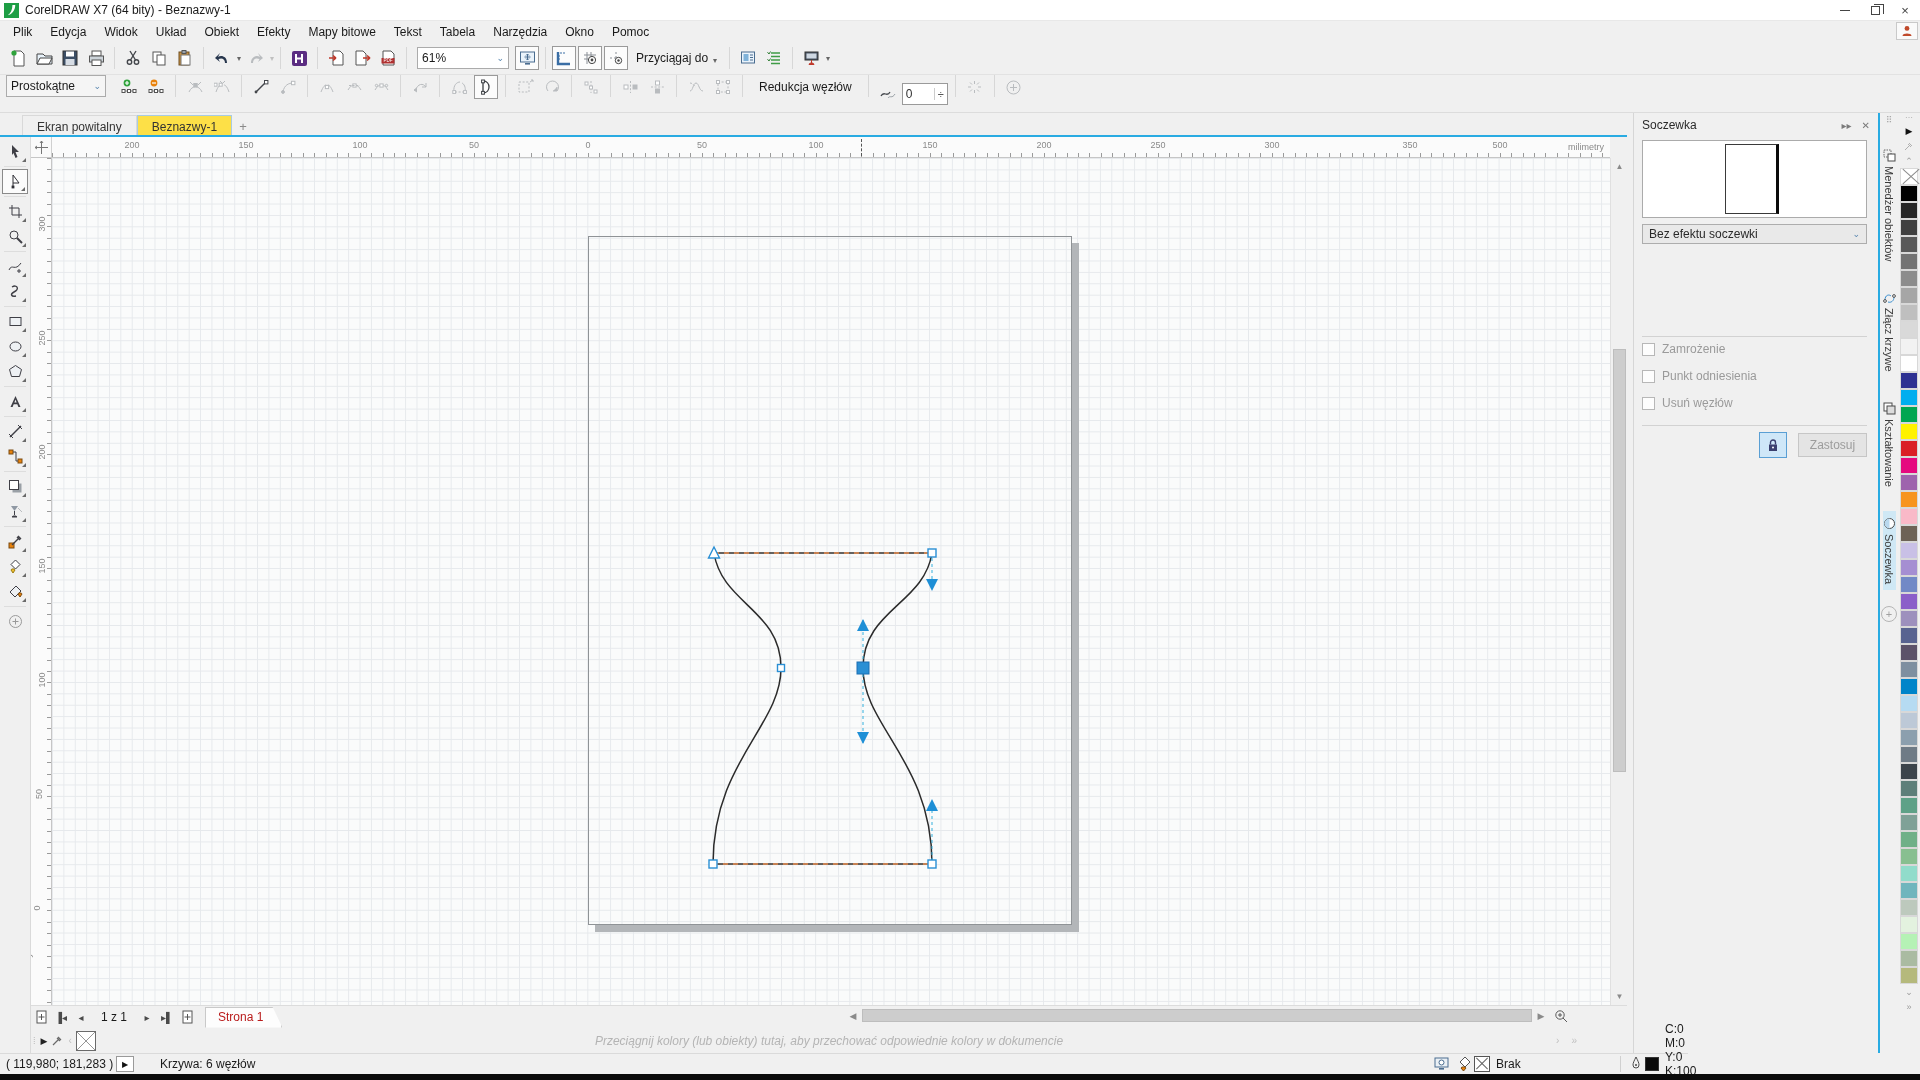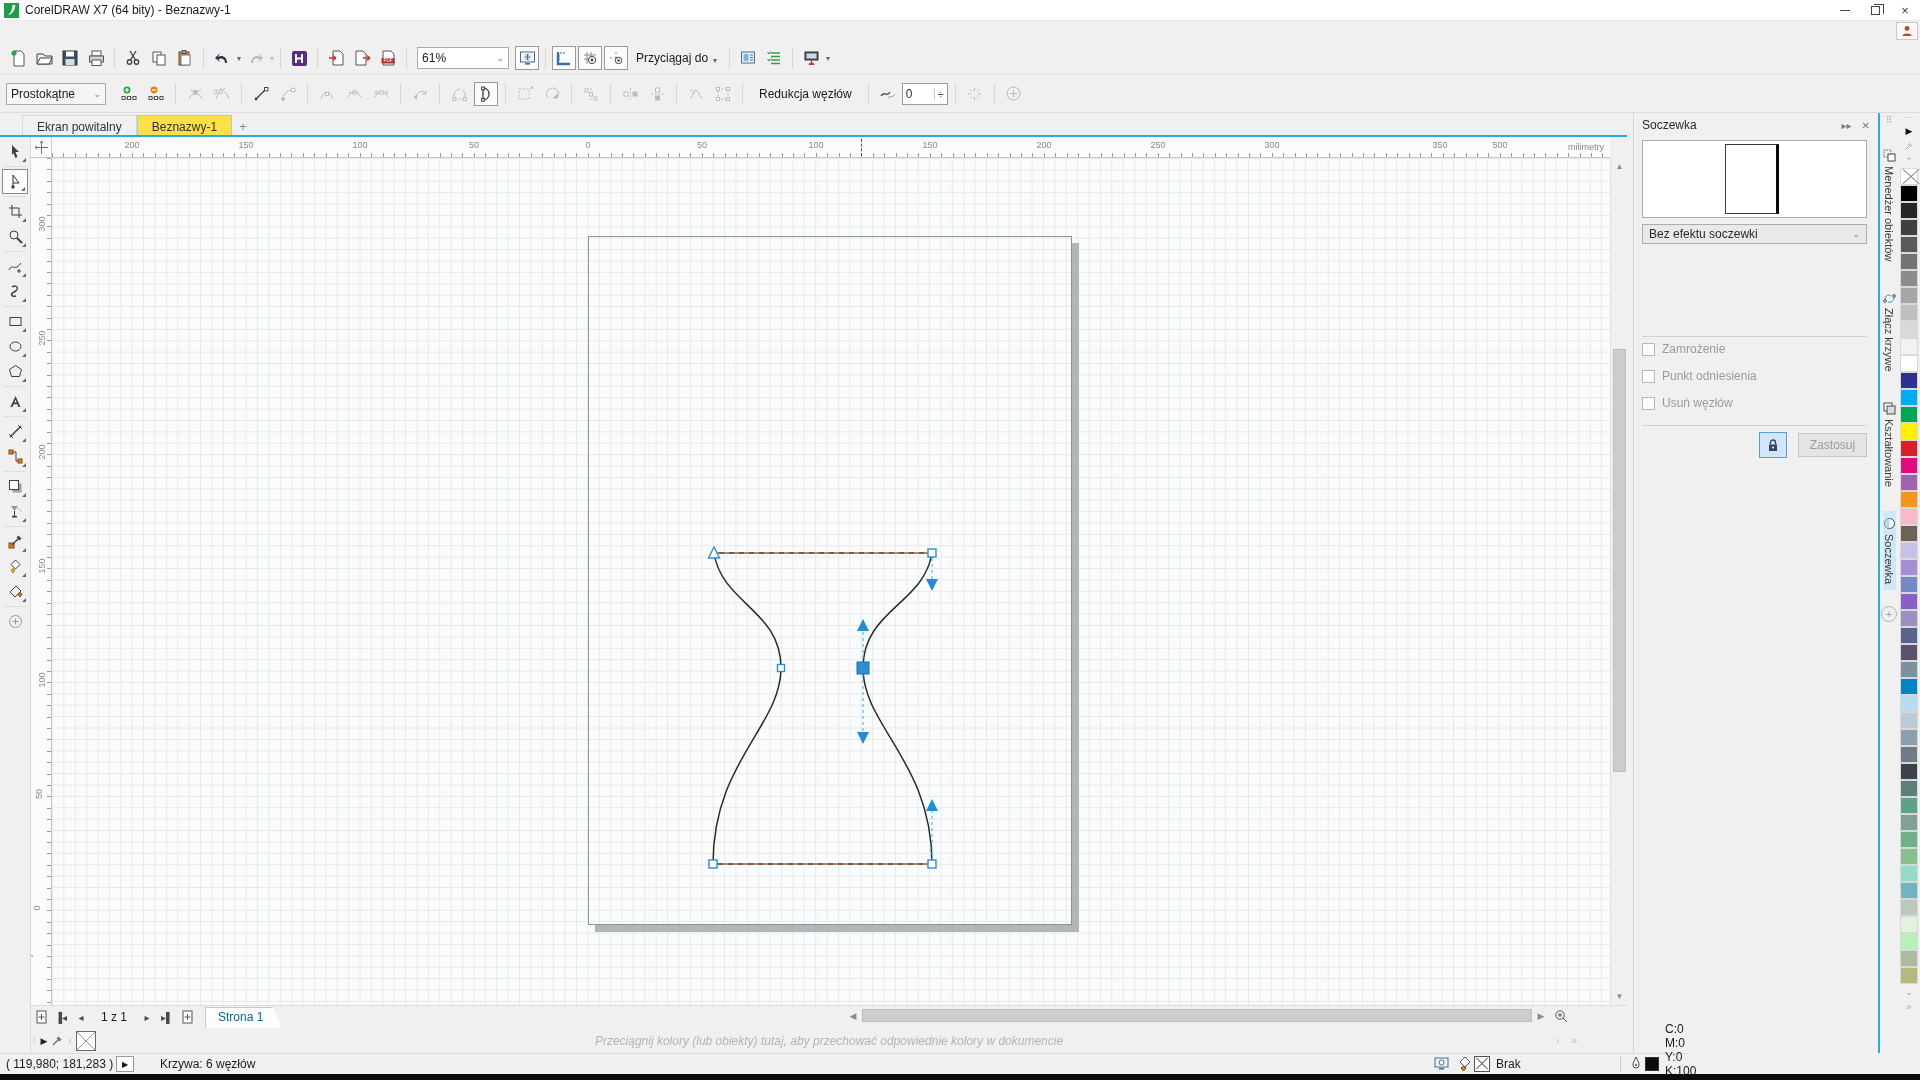--- a/index.html
+++ b/index.html
@@ -13,21 +13,21 @@
   .winbtn{width:30px;height:100%;display:flex;align-items:center;justify-content:center;color:#444;font-size:13px;cursor:default;}
   .winbtn .bar{width:10px;height:1px;background:#444;}
   .winbtn .rest{width:9px;height:9px;border:1px solid #444;position:relative;background:#fff;}
   .winbtn .rest:before{content:"";position:absolute;left:2px;top:-3px;width:9px;height:9px;border:1px solid #444;border-bottom:none;border-left:none;}
   
   #menubar{position:absolute;left:0;top:21px;width:1920px;height:21px;background:#f0f0f0;display:flex;align-items:center;padding-left:4px;}
   .menu-item{padding:2px 9px;color:#1a1a1a;}
   #account-btn{position:absolute;right:2px;top:1px;width:22px;height:18px;border:1px solid #c9c9c9;background:#fafafa;display:flex;align-items:center;justify-content:center;}
   
   #toolbar{position:absolute;left:0;top:42px;width:1920px;height:33px;background:#f0f0f0;border-bottom:1px solid #e2e2e2;display:flex;align-items:center;padding-left:6px;gap:2px;}
-  #propbar{position:absolute;left:0;top:75px;width:1920px;height:38px;background:#f0f0f0;border-bottom:1px solid #dcdcdc;display:flex;align-items:center;padding-left:6px;gap:3px;}
+  #propbar{position:absolute;left:0;top:75px;width:1920px;height:38px;background:#f0f0f0;border-bottom:1px solid #dcdcdc;display:flex;padding-left:6px;gap:3px;}
   .tb-btn{width:24px;height:24px;display:flex;align-items:center;justify-content:center;color:#3f3f46;border:1px solid transparent;}
   .tb-btn.boxed{border:1px solid #9a9a9a;background:#fcfcfc;}
   .tb-btn.dim{color:#b9bcbf;}
   .tb-sep{width:1px;height:22px;background:#d7d7d7;margin:0 4px;}
   .caret{font-size:8px;color:#666;margin-left:1px;}
   .caret.dim{color:#c0c0c0;}
   .combo{height:22px;background:#fff;border:1px solid #ababab;display:flex;align-items:center;justify-content:space-between;padding:0 4px;color:#1a1a1a;}
   .combo .chev{color:#5a87b0;font-size:9px;}
   #zoom-combo{width:92px;margin:0 4px;}
   #shape-combo{width:100px;margin-right:8px;background:#f5f5f5;}
@@ -66,21 +66,21 @@
     background-size:11.4px 11.4px;}
   #page{position:absolute;left:536px;top:78px;width:484px;height:689px;border:1px solid #8f9396;box-shadow:7px 7px 0 #b3b6b9;}
   #drawing{position:absolute;left:0;top:0;}
   
   #vscroll{position:absolute;left:1610px;top:158px;width:17px;height:847px;background:#f0f0f0;border-left:1px solid #e0e0e0;}
   #vscroll .arr{position:absolute;left:0;width:17px;height:17px;display:flex;align-items:center;justify-content:center;font-size:8px;color:#8a8a8a;}
   #vthumb{position:absolute;left:2px;top:191px;width:13px;height:423px;background:#cdcdcd;border:1px solid #bdbdbd;}
   #navrow{position:absolute;left:31px;top:1005px;width:1596px;height:23px;background:#f0f0f0;border-top:1px solid #dcdcdc;display:flex;align-items:center;}
   .nav-btn{width:20px;height:20px;display:flex;align-items:center;justify-content:center;color:#4a4a4a;font-size:10px;}
   #page-info{padding:0 10px;color:#1a1a1a;}
-  #page-tab{height:21px;background:#fdfdfd;border:1px solid #c9c9c9;border-bottom:none;padding:2px 18px 0 12px;margin-left:8px;clip-path:polygon(0 0,calc(100% - 10px) 0,100% 100%,0 100%);color:#0369a1;}
+  #page-tab{height:21px;background:#fdfdfd;border:1px solid #c9c9c9;border-bottom:none;padding:2px 18px 0 12px;margin-left:8px;clip-path:polygon(0 0,calc(100% - 10px) 0,100% 100%,0 100%);color:#b91c1c;}
   #hscroll{position:absolute;left:845px;top:1007px;width:704px;height:17px;background:#f0f0f0;display:flex;align-items:center;}
   #hscroll .arr{width:16px;text-align:center;font-size:9px;color:#8a8a8a;}
   #hthumb{flex:1;height:13px;background:#cdcdcd;border:1px solid #bdbdbd;margin:0 1px;}
   #zoomfit-btn{position:absolute;left:1552px;top:1007px;width:18px;height:18px;display:flex;align-items:center;justify-content:center;color:#5a5a5a;}
   #palrow{position:absolute;left:31px;top:1028px;width:1596px;height:25px;background:#f0f0f0;display:flex;align-items:center;gap:4px;padding-left:2px;}
   #palrow .grip{color:#b5b5b5;font-size:9px;letter-spacing:1px;}
   #pal-none{width:20px;height:20px;background:#fff;border:1px solid #6a6a6a;position:relative;}
   #pal-none svg{position:absolute;inset:0;}
   #doc-hint{position:absolute;left:300px;right:300px;text-align:center;font-style:italic;color:#b4b4b4;font-size:12px;}
   #palrow .scrolls{margin-left:auto;margin-right:50px;color:#c0c0c0;font-size:10px;display:flex;gap:12px;}
@@ -146,20 +146,35 @@
         <span class="bar"></span>
       </div>
     <div class="winbtn">
         <span class="rest"></span>
       </div>
     <div class="winbtn">×</div>
   </div>
 </div>
 
 <div id="menubar">
+  <div style="display:flex;">
+
+  <span class="menu-item">Plik</span>
+      <span class="menu-item">Edycja</span>
+      <span class="menu-item">Widok</span>
+      <span class="menu-item">Układ</span>
+      <span class="menu-item">Obiekt</span>
+      <span class="menu-item">Efekty</span>
+      <span class="menu-item">Mapy bitowe</span>
+      <span class="menu-item">Tekst</span>
+      <span class="menu-item">Tabela</span>
+      <span class="menu-item">Narzędzia</span>
+      <span class="menu-item">Okno</span>
+      <span class="menu-item">Pomoc</span>
+    </div>
   <div id="account-btn">
     <svg width="12" height="12" viewBox="0 0 12 12">
         <circle cx="6" cy="3.4" r="2.4" fill="#c0492b"></circle>
         <path d="M1.5,11 C1.5,7.8 10.5,7.8 10.5,11 Z" fill="#c0492b"></path>
       </svg>
   </div>
 </div>
 
 <div id="toolbar">
   <div class="tb-btn">
@@ -644,21 +659,21 @@
       <span class="num" style="position: absolute; left: 194px;">150</span>
       <span class="num" style="position: absolute; left: 308px;">100</span>
       <span class="num" style="position: absolute; left: 422px;">50</span>
       <span class="num" style="position: absolute; left: 536px;">0</span>
       <span class="num" style="position: absolute; left: 650px;">50</span>
       <span class="num" style="position: absolute; left: 764px;">100</span>
       <span class="num" style="position: absolute; left: 878px;">150</span>
       <span class="num" style="position: absolute; left: 992px;">200</span>
       <span class="num" style="position: absolute; left: 1106px;">250</span>
       <span class="num" style="position: absolute; left: 1220px;">300</span>
-      <span class="num" style="position: absolute; left: 1388px;">350</span>
+      <span class="num" style="position: absolute; left: 1358px;">350</span>
       <span class="num" style="position: absolute; left: 1448px;">500</span>
     </div>
   <span class="unit">milimetry</span>
   <div id="hmarker"></div>
 </div>
 <div id="vruler">
   <div class="ticks"></div>
   <div>
 
   <span class="num" style="position: absolute; top: 66px;">300</span>

